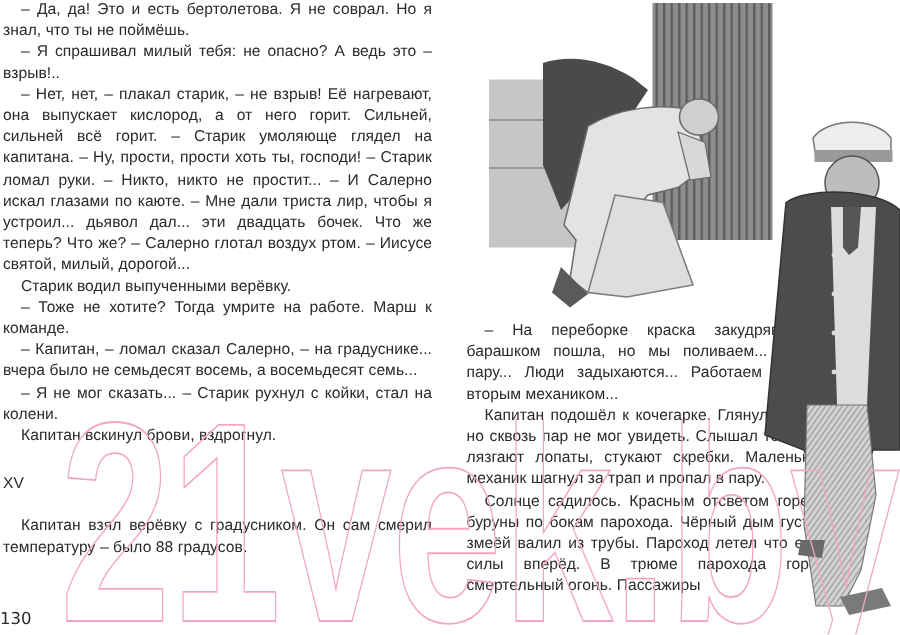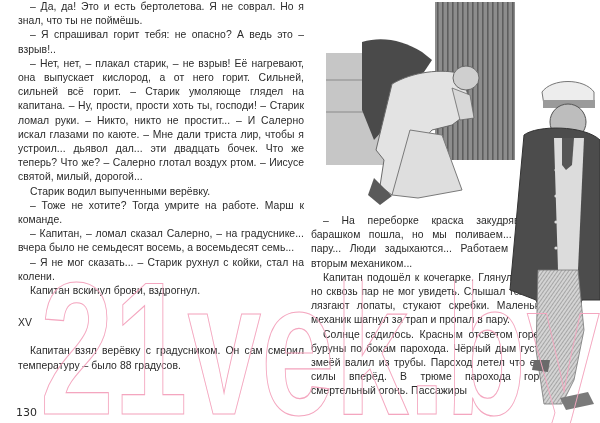--- a/index.html
+++ b/index.html
@@ -3,21 +3,21 @@
 <meta charset="utf-8">
 <style>
   html, body { margin: 0; padding: 0; }
   body {
     width: 600px; height: 423px; overflow: hidden; position: relative;
     background: #ffffff;
     font-family: "Liberation Sans", "DejaVu Sans", sans-serif;
     color: #2a2a2a;
   }
   .page { position: absolute; top: 0; height: 423px; }
-  .page-left { left: 16px; width: 292px; }
+  .page-left { left: 0; width: 292px; }
   .page-right { left: 300px; width: 300px; }
 
   .text-block p {
     margin: 0;
     font-size: 10.4px;
     line-height: 14.2px;
     text-align: justify;
     text-indent: 12px;
     letter-spacing: 0.05px;
   }
@@ -50,21 +50,21 @@
     font-family: "Liberation Sans", sans-serif; font-weight: bold;
     fill: none; stroke: #f4a6bf; stroke-width: 1.2;
   }
 </style>
 </head>
 <body>
 
 <div class="page page-left">
   <div class="text-block">
     <p>– Да, да! Это и есть бертолетова. Я не соврал. Но я знал, что ты не поймёшь.</p>
-    <p>– Я спрашивал горит тебя: не опасно? А ведь это – взрыв!..</p>
+    <p>– Я спрашивал милый тебя: не опасно? А ведь это – взрыв!..</p>
     <p>– Нет, нет, – плакал старик, – не взрыв! Её нагревают, она выпускает кислород, а от него горит. Сильней, сильней всё горит. – Старик умоляюще глядел на капитана. – Ну, прости, прости хоть ты, господи! – Старик ломал руки. – Никто, никто не простит... – И Салерно искал глазами по каюте. – Мне дали триста лир, чтобы я устроил... дьявол дал... эти двадцать бочек. Что же теперь? Что же? – Салерно глотал воздух ртом. – Иисусе святой, милый, дорогой...</p>
     <p>Старик водил выпученными верёвку.</p>
     <p>– Тоже не хотите? Тогда умрите на работе. Марш к команде.</p>
     <p>– Капитан, – ломал сказал Салерно, – на градуснике... вчера было не семьдесят восемь, а восемьдесят семь...</p>
     <p>– Я не мог сказать... – Старик рухнул с койки, стал на колени.</p>
     <p>Капитан вскинул брови, вздрогнул.</p>
     <p class="chapter-heading">XV</p>
     <p>Капитан взял верёвку с градусником. Он сам смерил температуру – было 88 градусов.</p>
 
   </div>

